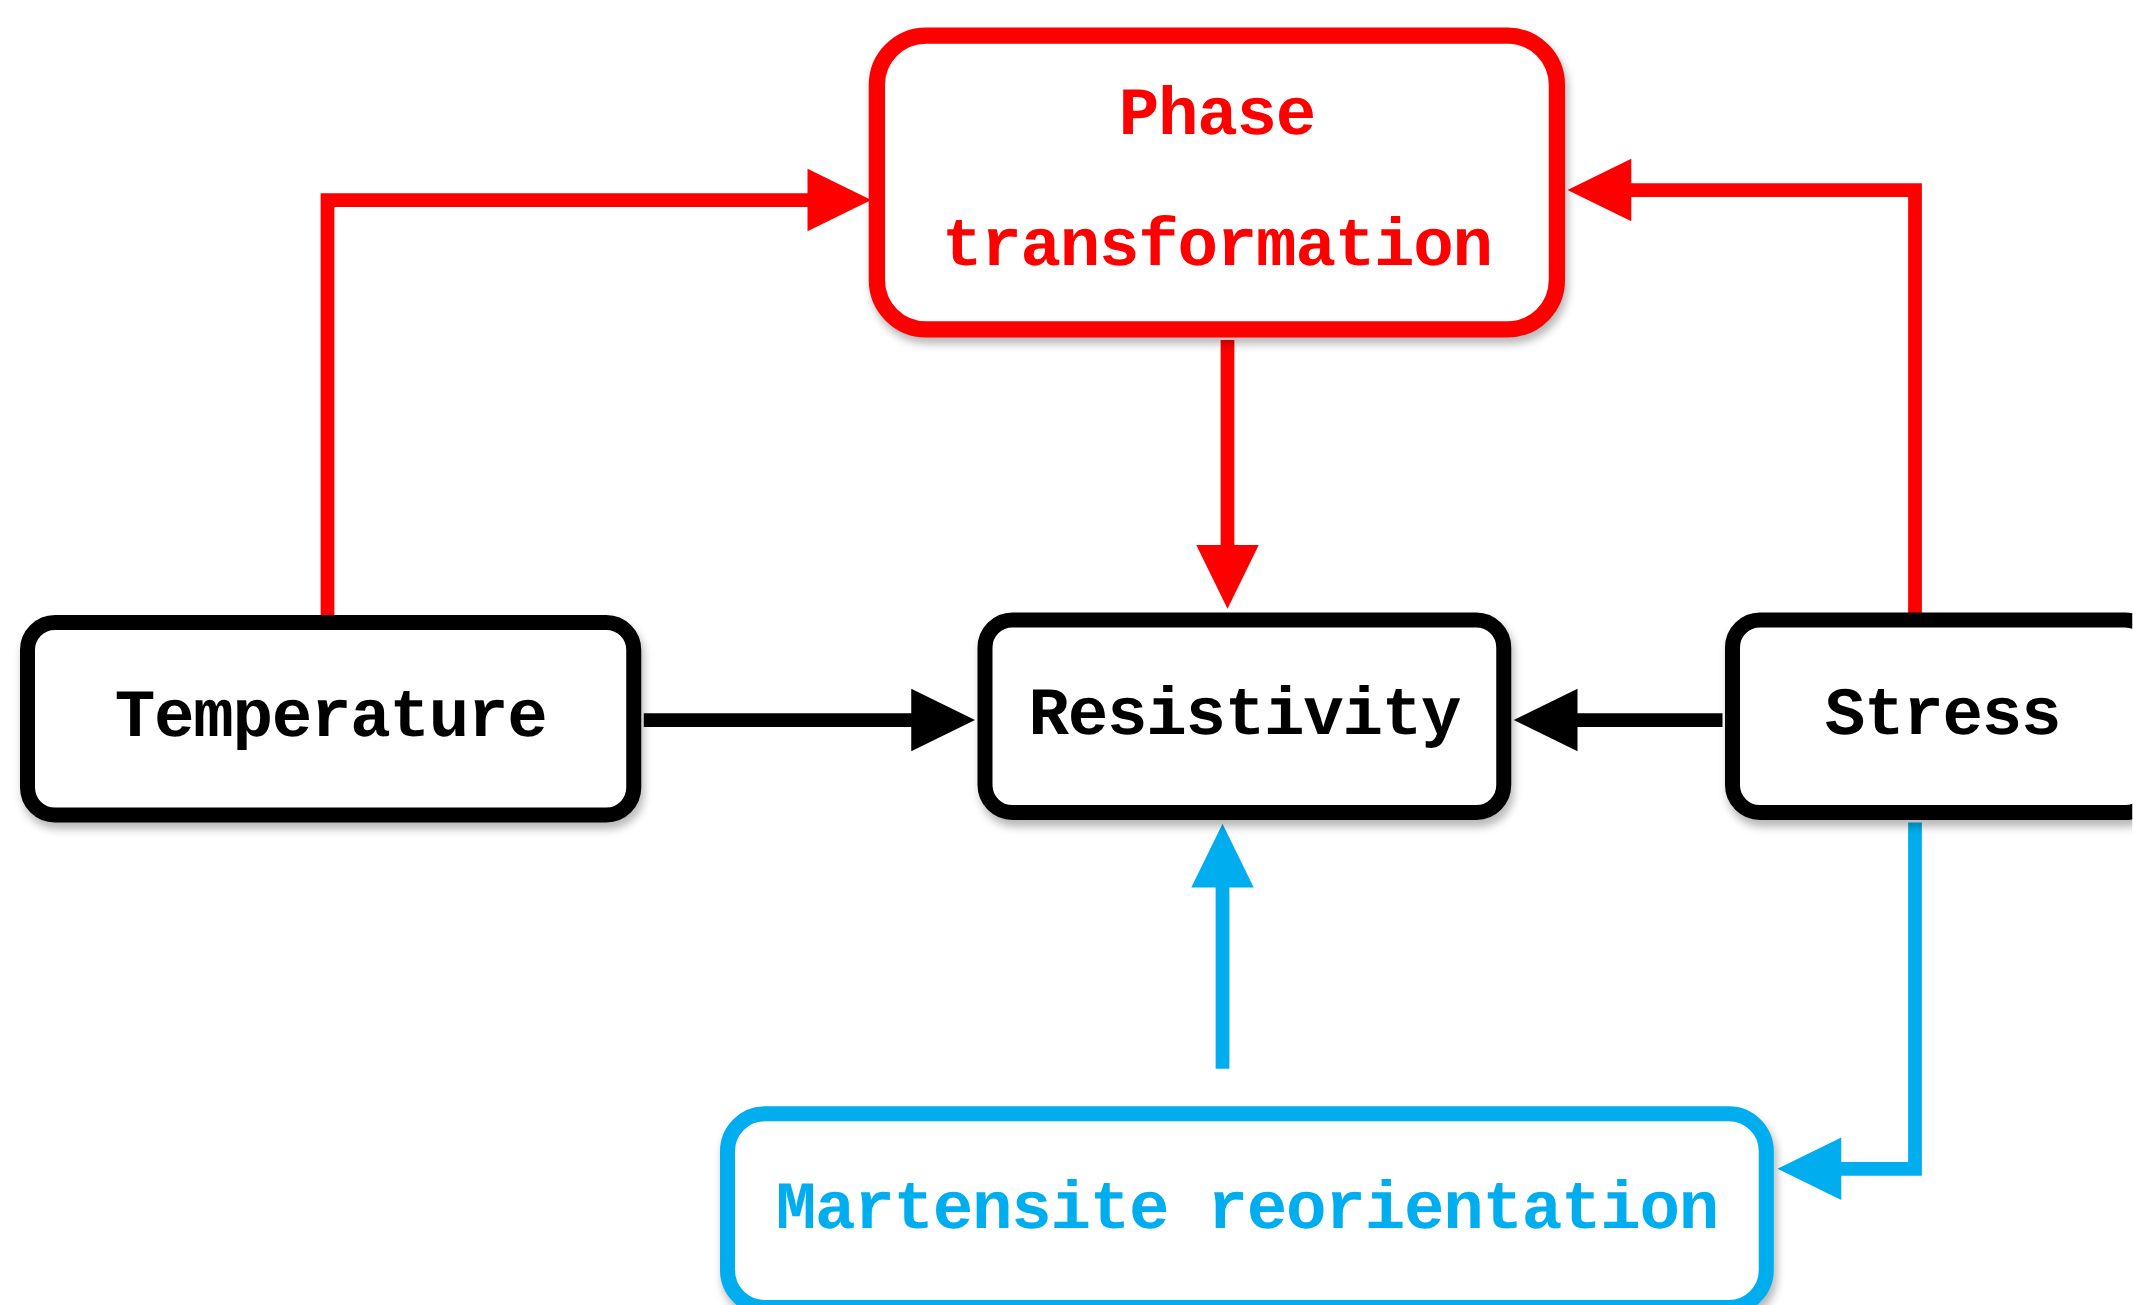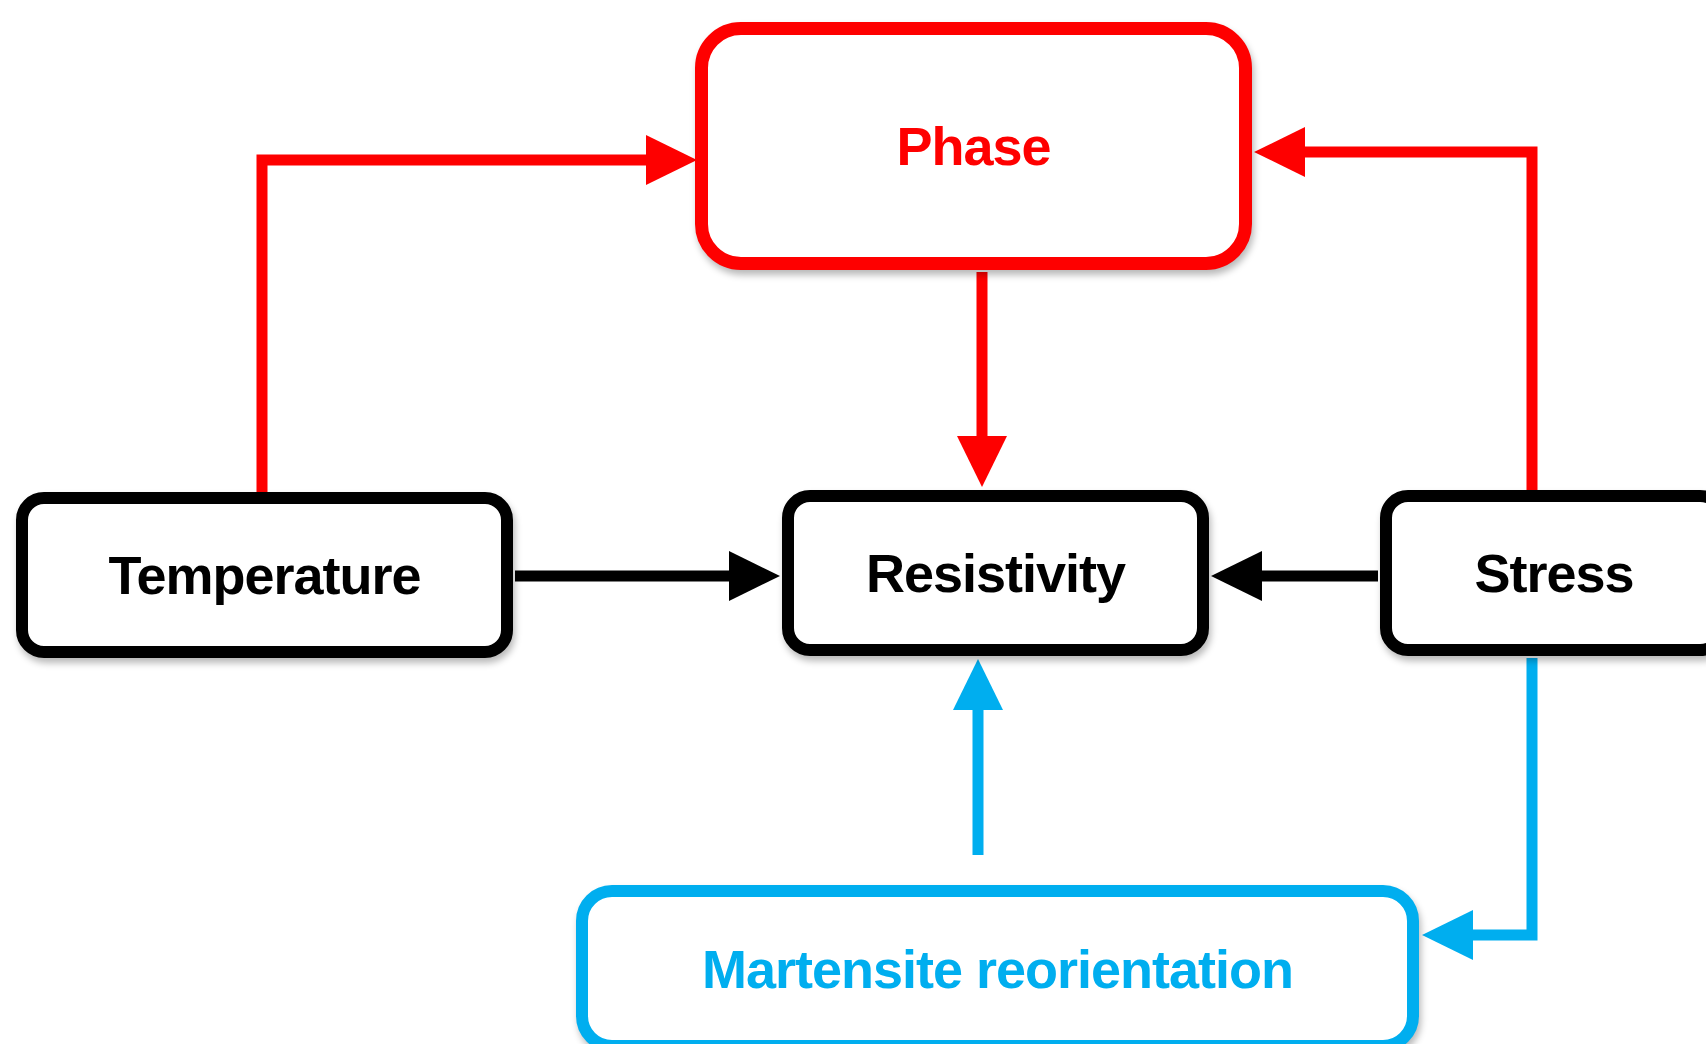--- a/index.html
+++ b/index.html
@@ -1,21 +1,21 @@
 <!DOCTYPE html>
 <html style="--c-red: #fe0000; --c-blue: #00aeef; --c-black: #000000; --c-background: #ffffff;"><head>
 <meta charset="utf-8">
 <style>
   html, body { margin: 0; padding: 0; background: #ffffff; }
   #canvas {
     position: relative;
     width: 1706px;
     height: 1044px;
     background: var(--c-background, #ffffff);
-    font-family: Liberation Sans, sans-serif;
+    font-family: Liberation Mono, monospace;
     overflow: hidden;
   }
   #edges {
     position: absolute;
     left: 0; top: 0;
     width: 1706px; height: 1044px;
   }
   .edge path {
     fill: none;
     stroke-width: 11;
@@ -104,20 +104,21 @@
     </g>
 
     <g class="edge">
       <path class="stroke-blue" d="M 1532 658 L 1532 935 L 1470 935"></path>
       <polygon class="fill-blue" points="1422,935 1473,910 1473,960"></polygon>
     </g>
   </svg>
 
   <div class="node node-red" id="node-phase-transformation">
     <span class="label">Phase</span>
+    <span class="label">transformation</span>
   </div>
 
   <div class="node node-black" id="node-temperature">
     <span class="label">Temperature</span>
   </div>
 
   <div class="node node-black" id="node-resistivity">
     <span class="label">Resistivity</span>
   </div>
 

